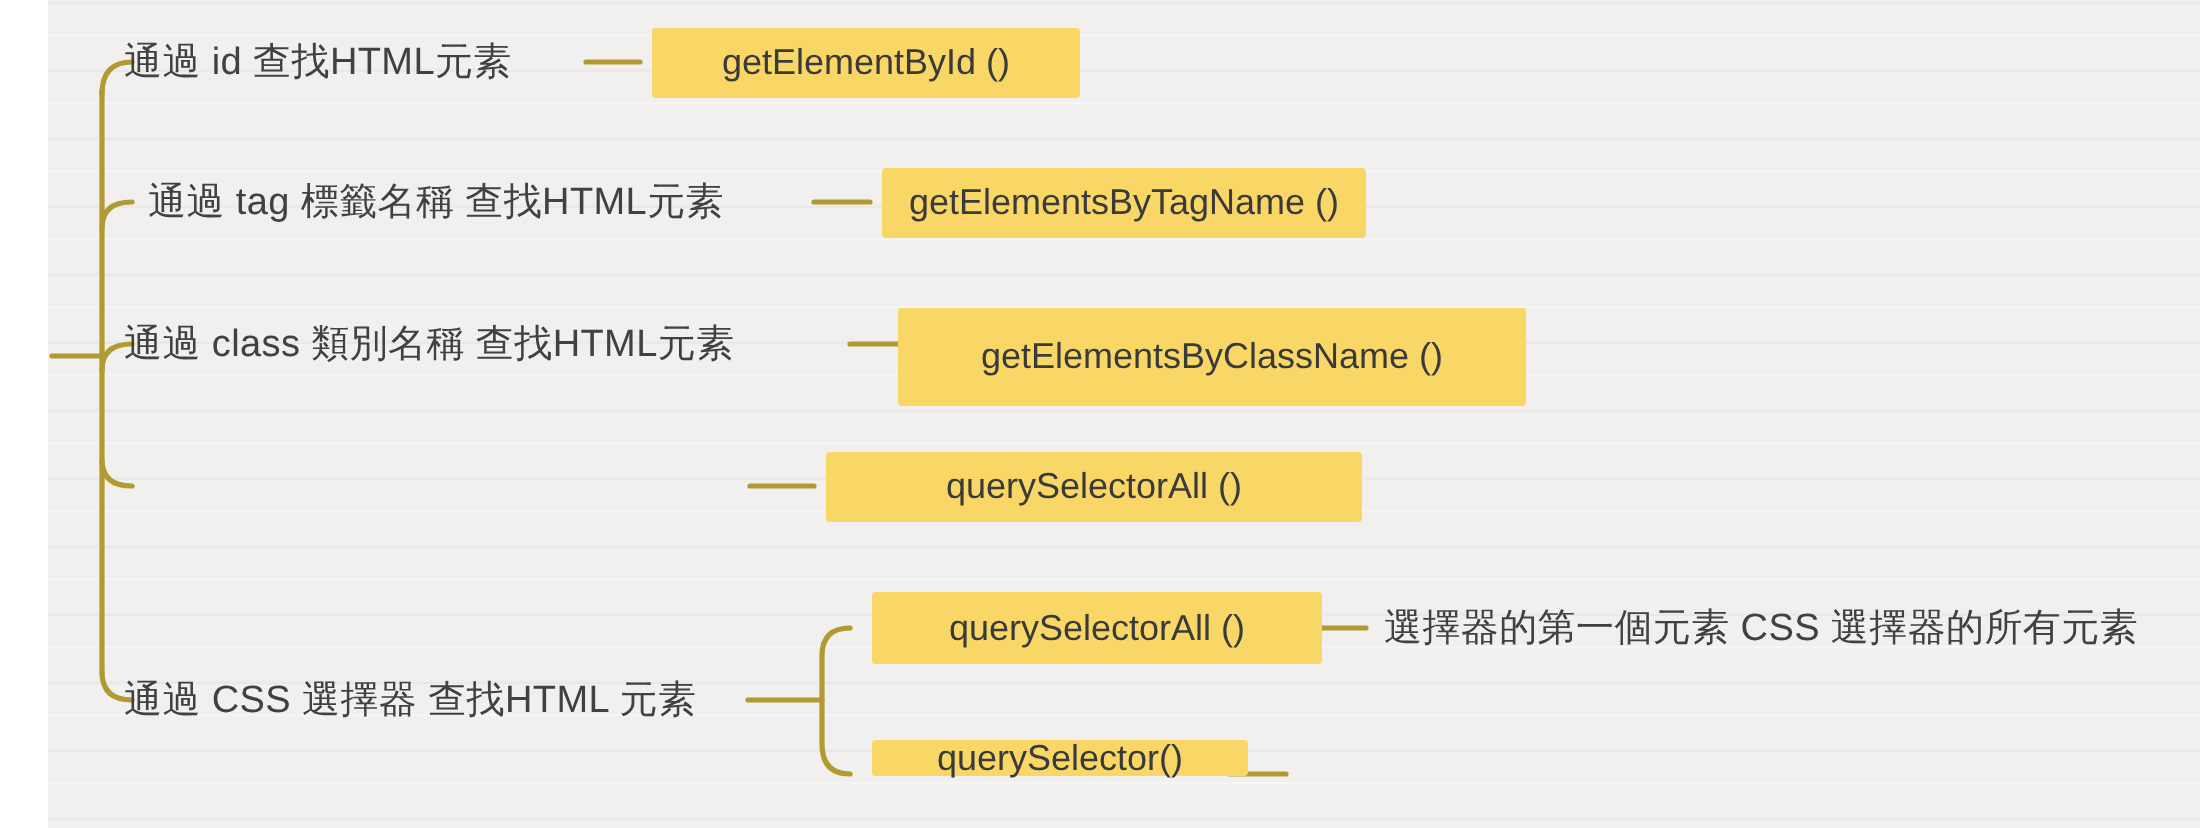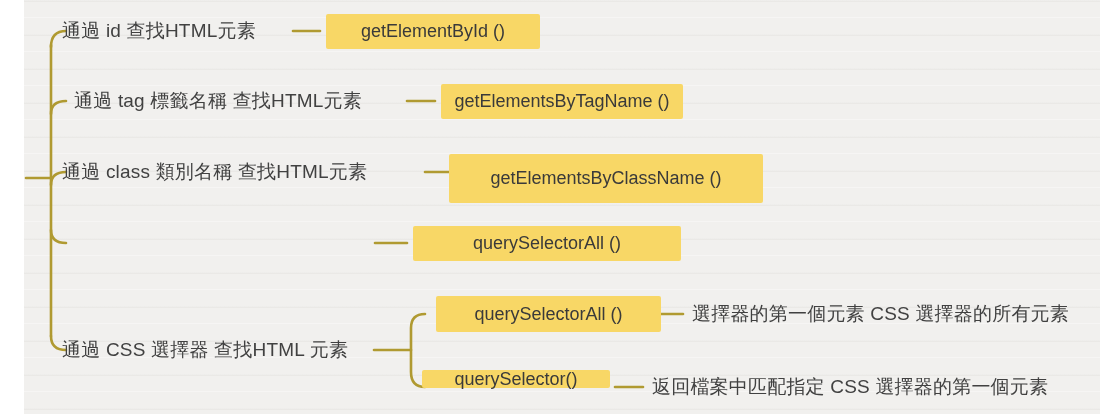--- a/index.html
+++ b/index.html
@@ -66,16 +66,15 @@
   <div class="label" style="left:38px;top:172px">通過 class 類別名稱 查找HTML元素</div>
   <div class="badge" style="left:425px;top:154px;width:314px;height:49px">getElementsByClassName ()</div>
 
   <div class="badge" style="left:389px;top:226px;width:268px;height:35px">querySelectorAll ()</div>
 
   <div class="label" style="left:38px;top:350px">通過 CSS 選擇器 查找HTML 元素</div>
 
   <div class="badge" style="left:412px;top:296px;width:225px;height:36px">querySelectorAll ()</div>
   <div class="label" style="left:668px;top:314px">選擇器的第一個元素 CSS 選擇器的所有元素</div>
 
-  <div class="badge" style="left:398px;top:370px;width:188px;height:18px">querySelector()</div>
-  <div class="label" style="left:628px;top:387px">返回檔案中匹配指定 CSS 選擇器的第一個元素</div>
+  <div class="badge" style="left:412px;top:370px;width:188px;height:18px">querySelector()</div>
 
 </div>
 
 </body></html>

